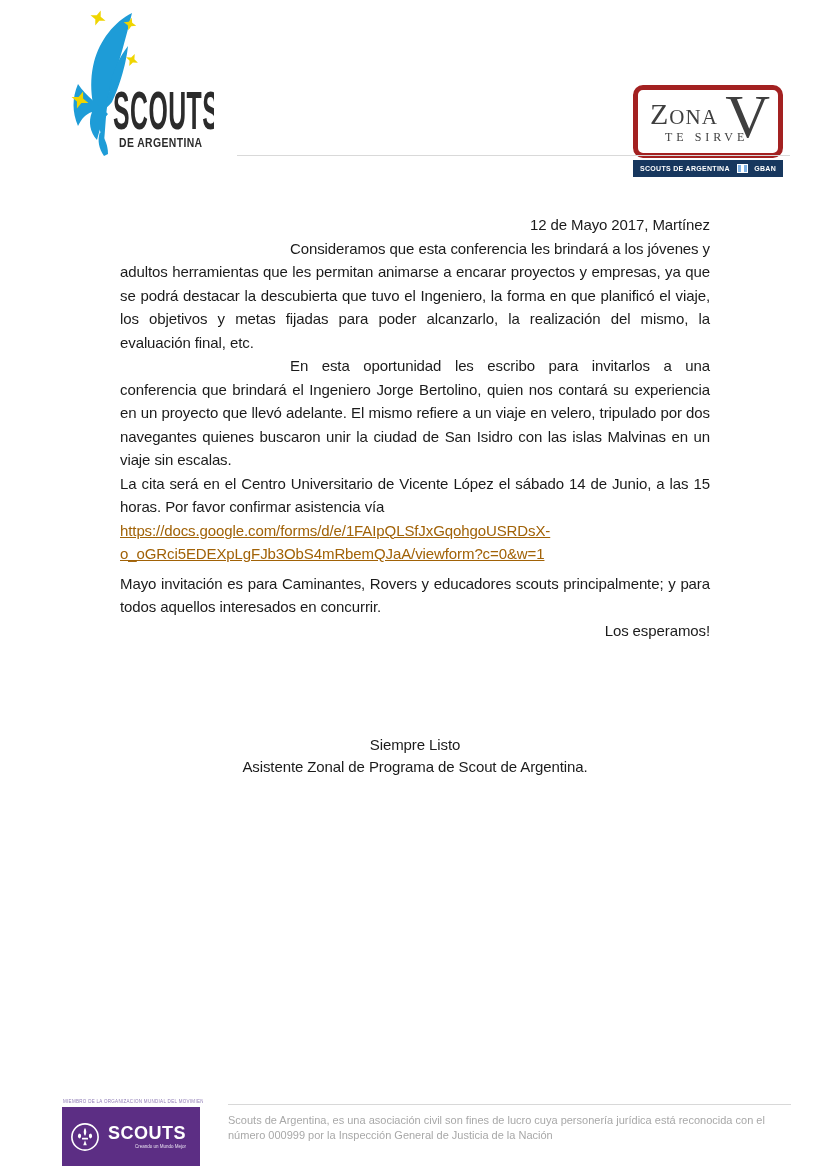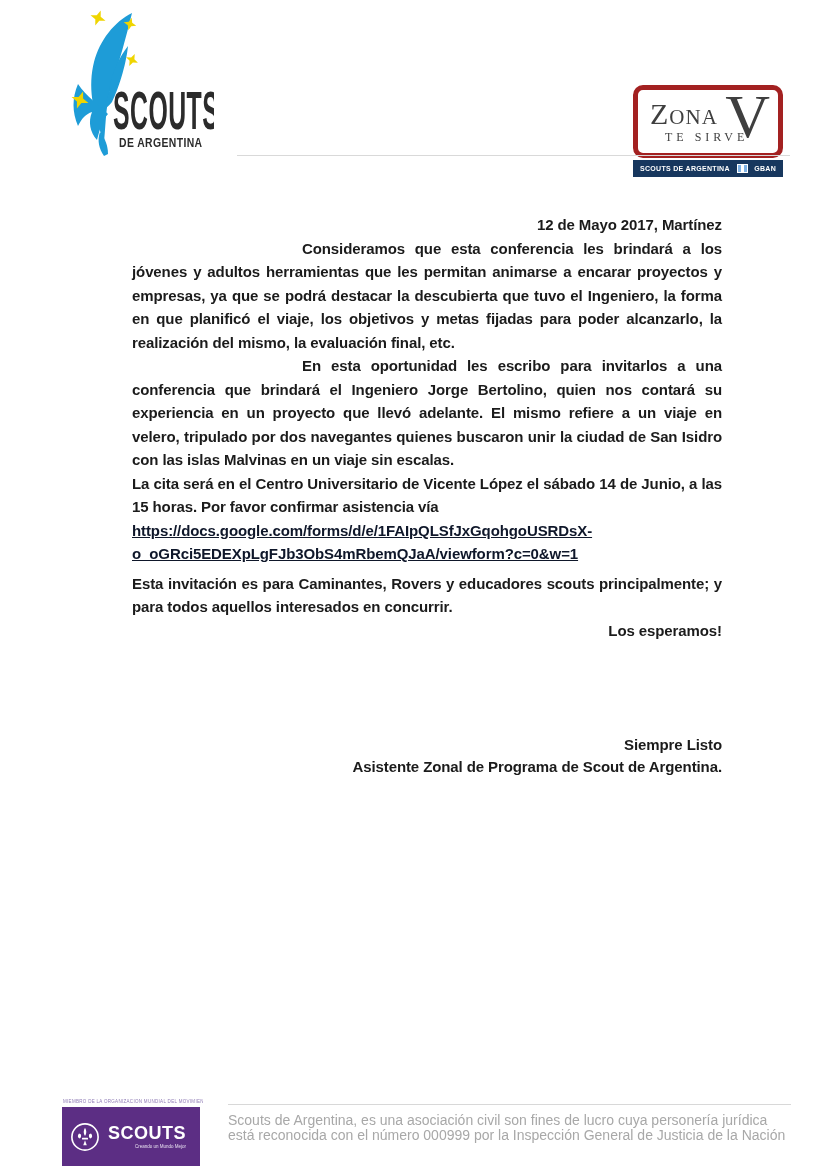--- a/index.html
+++ b/index.html
@@ -16,37 +16,37 @@
   .zonav{position:absolute;left:633px;top:40px;width:150px;margin-top:45px;}
   .zv-box{height:73px;border:5px solid #A32121;border-radius:10px;background:#fff;position:relative;box-sizing:border-box;}
   .zv-zona{position:absolute;left:12px;top:9px;font-family:"Liberation Serif",serif;font-size:30px;color:#3F3F3F;letter-spacing:1px;font-variant:small-caps;line-height:1;}
   .zv-v{position:absolute;right:8px;top:-5px;font-family:"Liberation Serif",serif;font-size:62px;color:#3F3F3F;line-height:1;}
   .zv-tagline{position:absolute;left:27px;bottom:8px;font-family:"Liberation Serif",serif;font-size:12px;letter-spacing:4px;color:#3F3F3F;}
   .zv-bar{margin-top:2px;height:17px;background:#17375E;display:flex;align-items:center;justify-content:space-between;padding:0 7px;color:#fff;font-size:7px;font-weight:bold;letter-spacing:0.3px;}
   .zv-flag{display:inline-block;width:9px;height:7px;background:linear-gradient(90deg,#7FB2E5 0 33%,#ffffff 33% 66%,#7FB2E5 66% 100%);border:0.5px solid #ffffff;}
 
   
   .letter{position:absolute;left:120px;top:213px;width:590px;color:#1b1b1b;
-          font-size:15px;font-weight:bold;line-height:23.5px;letter-spacing:-0.1px;text-align:justify;margin-left:12px;}
+          font-size:15px;font-weight:normal;line-height:23.5px;letter-spacing:-0.1px;text-align:justify;}
   .letter p{margin:0;}
   .date-line{text-align:right;margin-bottom:28px;}
   .salutation{text-align:left;}
   .para-indent{text-indent:170px;}
-  .form-link{display:block;color:#0f172a;text-decoration:underline;margin-bottom:6px;overflow-wrap:break-word;}
+  .form-link{display:block;color:#a16207;text-decoration:underline;margin-bottom:6px;overflow-wrap:break-word;}
   .closing{margin-left:187px;margin-top:2px;text-align:right;}
-  .signature{margin-top:92px;line-height:22px;text-align:right;}
+  .signature{margin-top:92px;line-height:22px;text-align:center;}
 
   
   .f-membership{position:absolute;left:63px;top:1099px;width:140px;font-size:4.5px;color:#8F7BB5;letter-spacing:0.3px;white-space:nowrap;overflow:hidden;}
   .f-logo{position:absolute;left:62px;top:1107px;width:138px;height:59px;background:#5C2E84;display:flex;align-items:center;padding:0 8px;box-sizing:border-box;}
   .f-text{margin-left:8px;}
   .f-title{font-size:18px;font-weight:bold;color:#fff;letter-spacing:0.5px;line-height:1;}
   .f-tagline{font-size:4.5px;color:#E8E0F0;text-align:right;margin-top:2px;}
   .f-rule{position:absolute;left:228px;top:1104px;width:563px;height:1px;background:#D8D8D8;}
-  .f-legal{position:absolute;left:228px;top:1113px;width:563px;font-size:14px;line-height:14.5px;color:#A8A8A8;}
+  .f-legal{position:absolute;left:228px;top:1113px;width:563px;font-size:11px;line-height:14.5px;color:#A8A8A8;}
 </style>
 </head>
 <body>
 
 <div class="page">
 
   <svg class="logo-left" viewBox="0 0 150 150" xmlns="http://www.w3.org/2000/svg">
     <g fill="#1E9CD7">
       <path d="M68,3 C50,12 36,30 30,52 C24,76 28,100 40,132 C42,110 42,92 48,74 C55,52 62,28 68,3 Z"></path>
       <path d="M64,36 C55,48 48,62 46,76 C45,88 40,96 34,104 C40,100 45,96 48,92 C54,80 62,56 64,36 Z"></path>
@@ -88,21 +88,21 @@
   </div>
 
   <div class="header-rule"></div>
 
   <div class="letter">
     <p class="date-line">12 de Mayo 2017, Martínez</p>
     <p class="para-indent">Consideramos que esta conferencia les brindará a los jóvenes y adultos herramientas que les permitan animarse a encarar proyectos y empresas, ya que se podrá destacar la descubierta que tuvo el Ingeniero, la forma en que planificó el viaje, los objetivos y metas fijadas para poder alcanzarlo, la realización del mismo, la evaluación final, etc.</p>
     <p class="para-indent">En esta oportunidad les escribo para invitarlos a una conferencia que brindará el Ingeniero Jorge Bertolino, quien nos contará su experiencia en un proyecto que llevó adelante. El mismo refiere a un viaje en velero, tripulado por dos navegantes quienes buscaron unir la ciudad de San Isidro con las islas Malvinas en un viaje sin escalas.</p>
     <p>La cita será en el Centro Universitario de Vicente López el sábado 14 de Junio, a las 15 horas. Por favor confirmar asistencia vía</p>
     <a class="form-link" href="#">https://docs.google.com/forms/d/e/1FAIpQLSfJxGqohgoUSRDsX-o_oGRci5EDEXpLgFJb3ObS4mRbemQJaA/viewform?c=0&amp;w=1</a>
-    <p>Esta invitación es para Caminantes, Rovers y educadores scouts principalmente; y para todos aquellos interesados en concurrir.</p>
+    <p>Mayo invitación es para Caminantes, Rovers y educadores scouts principalmente; y para todos aquellos interesados en concurrir.</p>
     <p class="closing">Los esperamos!</p>
     <div class="signature">
       <div>Siempre Listo</div>
       <div>Asistente Zonal de Programa de Scout de Argentina.</div>
     </div>
   </div>
 
   <div class="f-membership">MIEMBRO DE LA ORGANIZACIÓN MUNDIAL DEL MOVIMIENTO SCOUT</div>
 
   <div class="f-logo">

